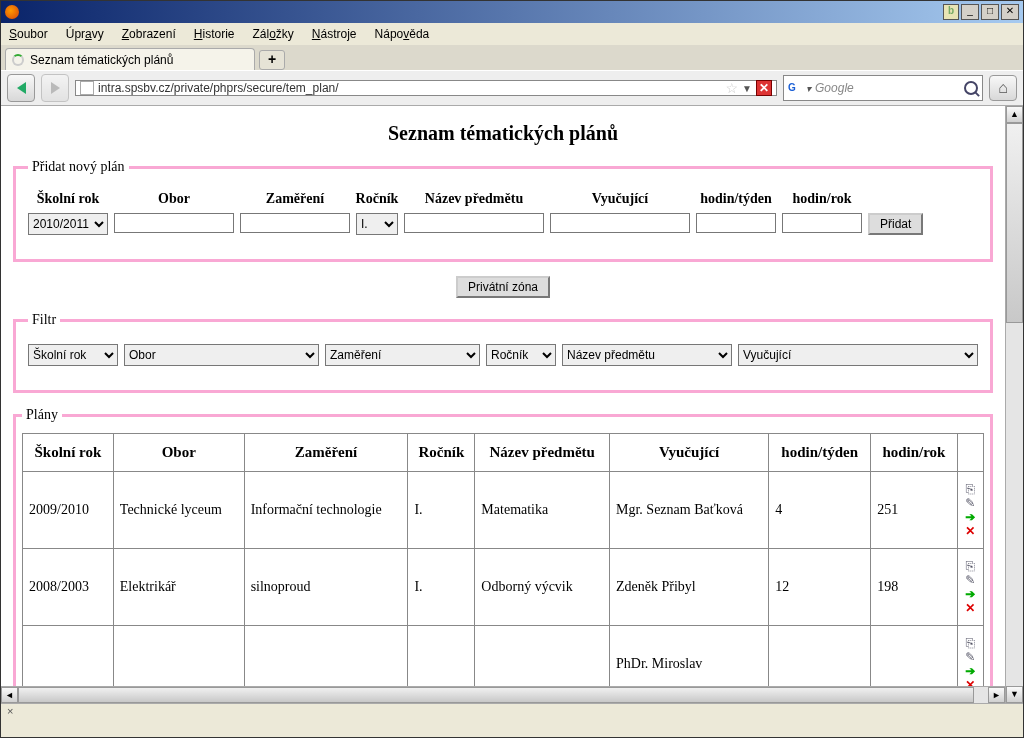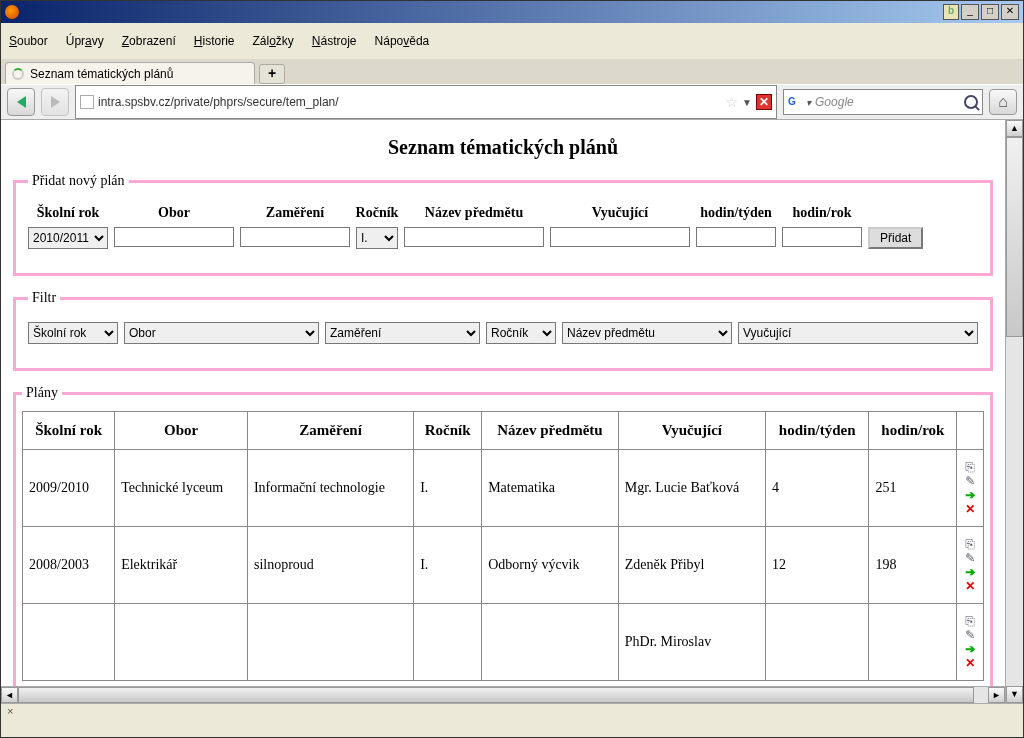--- a/index.html
+++ b/index.html
@@ -4,32 +4,32 @@
 <style>
   * { box-sizing: border-box; }
   body { margin: 0; padding: 0; font-family: "Segoe UI", Tahoma, sans-serif; font-size: 12px; background: #c0c0c0; overflow: hidden; }
   .window { width: 1024px; height: 738px; background: #eeeeee; border: 1px solid #333; display: flex; flex-direction: column; }
   .titlebar { height: 22px; background: linear-gradient(to right, #0a246a, #a6caf0); color: #fff; display: flex; align-items: center; padding: 0 4px; font-size: 12px; }
   .titlebar .ff-icon { width: 14px; height: 14px; background: radial-gradient(circle at 40% 40%, #ff9a00, #d4420a); border-radius: 50%; margin-right: 4px; }
   .titlebar .spacer { flex: 1; }
   .titlebar .btns { display: flex; gap: 2px; }
   .titlebar .wbtn { width: 18px; height: 16px; background: #d4d0c8; border: 1px solid #555; font-size: 10px; line-height: 12px; text-align: center; color: #000; cursor: pointer; font-family: Arial; }
   .titlebar .b-small { width: 16px; background:#e8e4b5; font-weight:bold; color:#7a6; }
-  .menubar { height: 36px; background: #ece9d8; display: flex; align-items: center; padding: 0 8px; gap: 18px; font-size: 12px; color: #000; }
+  .menubar { height: 22px; background: #ece9d8; display: flex; align-items: center; padding: 0 8px; gap: 18px; font-size: 12px; color: #000; }
   .menubar span .ul { text-decoration: underline; }
   .tabstrip { height: 25px; background: #dcd9cc; display: flex; align-items: flex-end; padding-left: 4px; gap: 4px; }
   .tab { background: #f5f3ea; border: 1px solid #aaa; border-bottom: none; border-radius: 4px 4px 0 0; height: 22px; display: flex; align-items: center; padding: 0 24px 0 6px; min-width: 250px; font-size: 12px; }
   .tab .spin { width: 12px; height: 12px; border: 2px solid #ccc; border-top-color: #3a3; border-radius: 50%; margin-right: 6px; }
   .newtab { width: 26px; height: 20px; background: #e6e3d6; border: 1px solid #aaa; border-radius: 3px; text-align: center; line-height: 17px; font-size: 14px; font-weight: bold; cursor: pointer; }
   .navbar { height: 36px; background: #eeeeee; display: flex; align-items: center; padding: 0 6px; gap: 6px; border-top:1px solid #fff; border-bottom:1px solid #aaa;}
   .navbtn { width: 28px; height: 28px; border: 1px solid #999; border-radius: 4px; background: linear-gradient(#f8f8f8,#d8d8d8); display:flex; align-items:center; justify-content:center; cursor:pointer; }
   .navbtn.disabled { opacity: .5; }
   .arrow-left { width:0;height:0;border-top:6px solid transparent;border-bottom:6px solid transparent;border-right:9px solid #2a6; }
   .arrow-right { width:0;height:0;border-top:6px solid transparent;border-bottom:6px solid transparent;border-left:9px solid #888; }
-  .urlbar { flex:1; height:34px; background:#fff; border:1px solid #888; display:flex; align-items:center; padding:0 4px; gap:4px; font-size:12px; color:#555;}
+  .urlbar { flex:1; height:16px; background:#fff; border:1px solid #888; display:flex; align-items:center; padding:0 4px; gap:4px; font-size:12px; color:#555;}
   .urlbar .page-icon{width:14px;height:14px;border:1px solid #aaa;background:#fff;}
   .star { color:#ccc; font-size:14px;}
   .urlbar .stop{width:16px;height:16px;background:#d33;color:#fff;border:1px solid #700; text-align:center; line-height:14px;font-weight:bold;font-size:12px;}
   .dd{font-size:10px;color:#555;}
   .searchbar{width:200px;height:26px;background:#fff;border:1px solid #888;display:flex;align-items:center;padding:0 4px;font-size:12px;color:#888;font-style:italic;gap:4px;}
   .g-icon{width:14px;height:14px;display:inline-block;background:#fff;position:relative;font-weight:bold;font-style:normal;font-family:Arial;font-size:10px;line-height:14px;}
   .g-icon::before{content:"G";color:#1a5fd6;position:absolute;left:0;}
   .mag{width:14px;height:14px;border:2px solid #446;border-radius:50%;position:relative;margin-left:auto;cursor:pointer;}
   .mag::after{content:"";width:6px;height:2px;background:#446;position:absolute;bottom:-2px;right:-4px;transform:rotate(45deg);}
   .homebtn{width:28px;height:26px;border:1px solid #999;border-radius:4px;background:linear-gradient(#f8f8f8,#d8d8d8);display:flex;align-items:center;justify-content:center;cursor:pointer;color:#555;font-size:16px;}
@@ -164,20 +164,23 @@
               <label>hodin/rok</label>
               <input class="inp" style="width: 80px;">
             </div>
             <div class="form-col" style="justify-content:flex-start">
               <label style="visibility:hidden">.</label>
               <button class="btn">Přidat</button>
             </div>
           </div>
         </fieldset>
 
+        <div class="center">
+          <button class="btn">Privátní zóna</button>
+        </div>
 
         <fieldset>
           <legend>Filtr</legend>
           <div class="filter-row">
             <select class="sel" style="width:90px"><option>Školní rok</option></select>
             <select class="sel" style="width:195px"><option>Obor</option></select>
             <select class="sel" style="width:155px"><option>Zaměření</option></select>
             <select class="sel" style="width:70px"><option>Ročník</option></select>
             <select class="sel" style="width:170px"><option>Název předmětu</option></select>
             <select class="sel" style="flex:1"><option>Vyučující</option></select>
@@ -200,21 +203,21 @@
                 <th></th>
               </tr>
             </thead>
             <tbody id="plans-body">
                 <tr>
                   <td>2009/2010</td>
                   <td>Technické lyceum</td>
                   <td>Informační technologie</td>
                   <td>I.</td>
                   <td>Matematika</td>
-                  <td>Mgr. Lucie Baťková</td>
+                  <td>Mgr. Seznam Baťková</td>
                   <td>4</td>
                   <td>251</td>
                   <td>
                     <div class="actions">
                       <span class="act-copy">⎘</span>
                       <span class="act-edit">✎</span>
                       <span class="act-go">➔</span>
                       <span class="act-del">✕</span>
                     </div>
                   </td>

